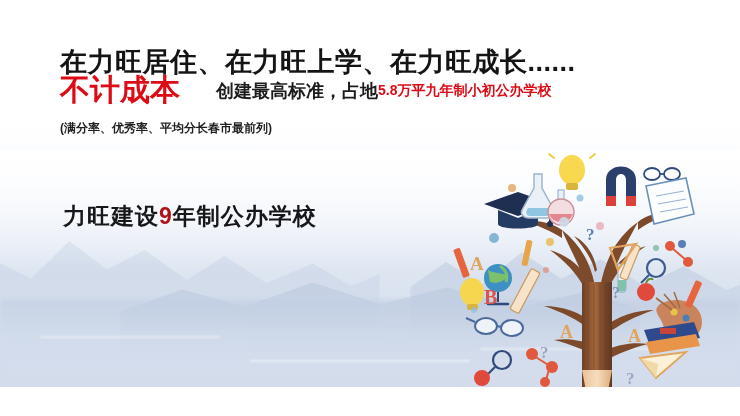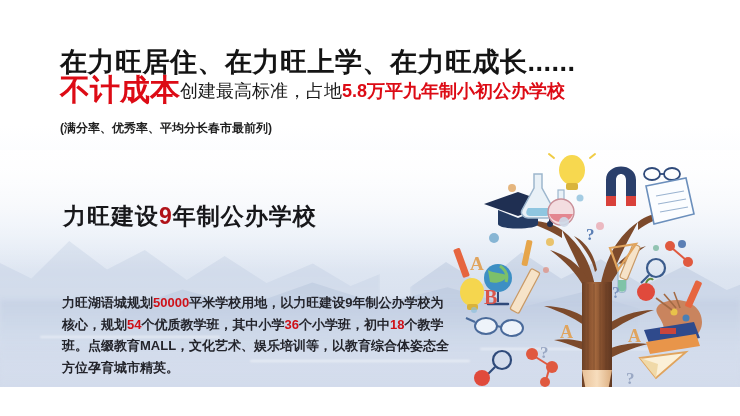--- a/index.html
+++ b/index.html
@@ -68,24 +68,24 @@
     white-space:nowrap;
   }
   .line2{
     left:60px;top:70px;white-space:nowrap;
     display:flex;align-items:center;
   }
   .l2-red-big{
     font-size:30px;font-weight:800;color:#dd0b15;letter-spacing:0px;
   }
   .l2-blk{
-    font-size:18px;font-weight:400;color:#1c1c1c;letter-spacing:0px;
+    font-size:18px;font-weight:700;color:#1c1c1c;letter-spacing:0px;margin-left:36px;
   }
   .l2-red{
-    font-size:18px;font-weight:700;color:#dd0b15;letter-spacing:0px;
+    font-size:14px;font-weight:700;color:#dd0b15;letter-spacing:0px;
   }
   .line3{
     left:60px;top:120px;
     font-size:12px;font-weight:700;color:#1f1f1f;white-space:nowrap;
   }
 
   .heading{
     left:63px;top:196px;
     font-size:23px;font-weight:800;color:#17171a;
     line-height:40px;letter-spacing:1px;white-space:nowrap;
@@ -125,21 +125,20 @@
     <span class="l2-blk">创建最高标准，占地</span>
     <span class="l2-red">5.8万平九年制小初公办学校</span>
   </div>
 
   <div class="txt line3">(满分率、优秀率、平均分长春市最前列)</div>
 
   <div class="txt heading">
     <div><span>力旺建设</span><span class="hl-red">9</span><span>年制公办学校</span></div>
   </div>
 
-  <div class="txt para"><span>力旺湖语城规划</span><span class="p-red">50000</span><span>平米学校用地，以力旺建设9年制公办学校为核心，规划</span><span class="p-red">54</span><span>个优质教学班，其中小学</span><span class="p-red">36</span><span>个小学班，初中</span><span class="p-red">18</span><span>个教学班。点缀教育MALL，文化艺术、娱乐培训等，以教育综合体姿态全方位孕育城市精英。</span></div>
 
   <div class="tree-wrap">
     <svg class="tree-svg" width="290" height="264" viewBox="0 0 290 264" xmlns="http://www.w3.org/2000/svg">
       <defs>
         <linearGradient id="pencilBody" x1="0" y1="0" x2="1" y2="0">
           <stop offset="0%" stop-color="#6b4026"></stop>
           <stop offset="22%" stop-color="#8a5330"></stop>
           <stop offset="45%" stop-color="#a2673d"></stop>
           <stop offset="70%" stop-color="#7d4a2b"></stop>
           <stop offset="100%" stop-color="#5f3721"></stop>

